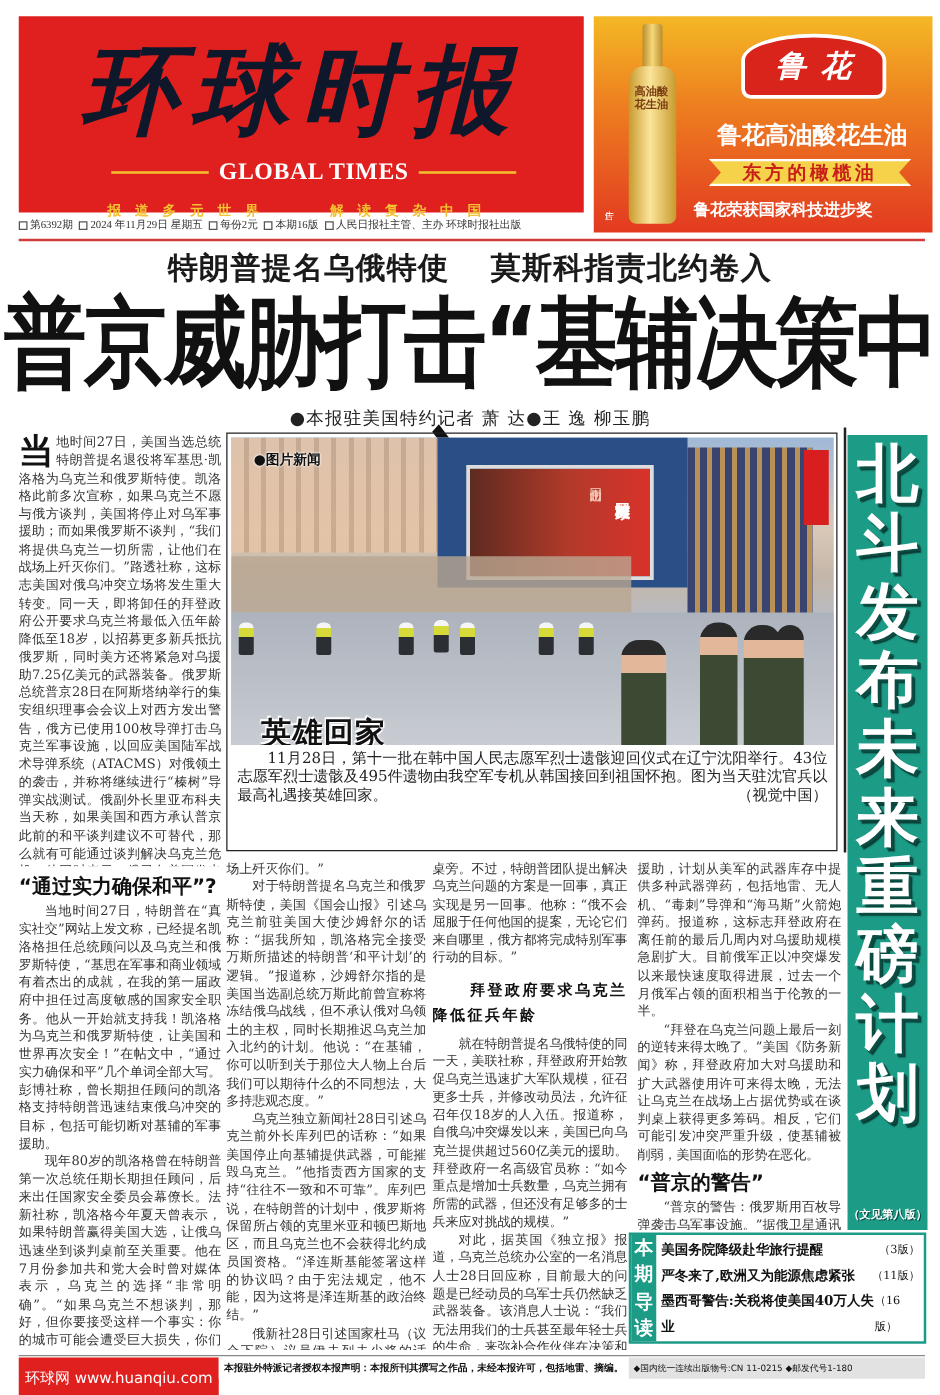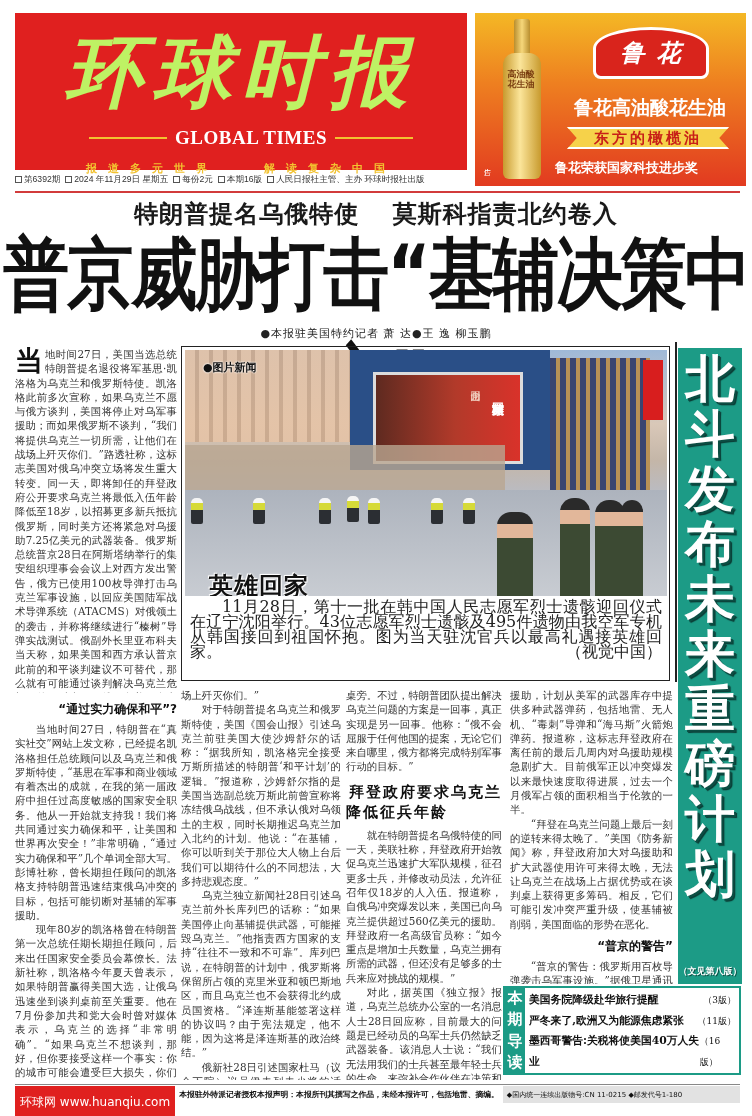--- a/index.html
+++ b/index.html
@@ -1,75 +1,75 @@
 <!DOCTYPE html>
 <html><head>
 <meta charset="utf-8">
 <style>
   * { box-sizing: border-box; margin: 0; padding: 0; }
   html, body { width: 752px; height: 1116px; background: #ffffff; overflow: hidden; }
   body { position: relative; font-family: "DejaVu Serif", "Liberation Serif", serif; color: #222; }
 
   
   .masthead { position: absolute; left: 15px; top: 13px; width: 452px; height: 157px; background: #e0201f; }
-  .mast-title { position: absolute; left: 0; right: 0; top: 8px; text-align: center; font-family: "DejaVu Serif", serif; font-size: 78px; font-weight: bold; color: #bef264; letter-spacing: 10px; font-style: italic; }
+  .mast-title { position: absolute; left: 0; right: 0; top: 8px; text-align: center; font-family: "DejaVu Serif", serif; font-size: 78px; font-weight: bold; color: #0f172a; letter-spacing: 10px; font-style: italic; }
   .mast-en-wrap { position: absolute; left: 0; right: 0; top: 115px; height: 20px; display: flex; align-items: center; justify-content: center; gap: 8px; padding-left: 20px; }
   .mast-line { width: 78px; height: 2px; background: #f2c230; }
   .mast-en { font-family: "Liberation Serif", serif; font-weight: bold; font-size: 19px; color: #fff; letter-spacing: 0.5px; }
   .mast-slogan { position: absolute; top: 148px; left: 0; right: 0; display: flex; justify-content: center; gap: 46px; }
   .mast-slogan span { font-family: "DejaVu Sans", sans-serif; font-weight: bold; font-size: 11px; color: #f2c230; letter-spacing: 11px; }
 
-  .info-bar { position: absolute; left: 15px; top: 172px; width: 455px; height: 16px; font-family: Liberation Sans, sans-serif; font-size: 8.6px; color: #333; white-space: nowrap; display: flex; gap: 5px; align-items: center; }
+  .info-bar { position: absolute; left: 15px; top: 172px; width: 455px; height: 16px; font-family: Liberation Serif, serif; font-size: 8.6px; color: #333; white-space: nowrap; display: flex; gap: 5px; align-items: center; }
   .info-bar .box { display: inline-block; width: 7px; height: 7px; border: 1px solid #555; margin-right: 2px; vertical-align: middle; }
 
   
   .ad { position: absolute; left: 475px; top: 13px; width: 271px; height: 173px; background: linear-gradient(180deg, #f4b825 0%, #ee8020 40%, #e23a20 100%); overflow: hidden; }
   .ad-bottle { position: absolute; left: 26px; top: 6px; width: 42px; height: 160px; }
   .ad-bottle .neck { position: absolute; left: 13px; top: 0; width: 16px; height: 38px; background: linear-gradient(90deg,#b98e2e,#f6d77a,#b98e2e); border-radius: 3px; }
   .ad-bottle .body { position: absolute; left: 2px; top: 34px; width: 38px; height: 126px; background: linear-gradient(90deg,#c89a2e,#fbe59a 45%,#c89a2e); border-radius: 12px 12px 6px 6px; }
   .ad-bottle .label { position: absolute; left: 5px; top: 50px; width: 30px; font-size: 9px; line-height: 10px; color: #7a3d10; text-align: center; font-weight: bold; font-family: "DejaVu Sans", sans-serif; }
   .ad-tag { position: absolute; left: 7px; top: 150px; font-size: 7px; color: #fff; font-family: "DejaVu Sans", sans-serif; writing-mode: vertical-rl; }
   .ad-logo { position: absolute; left: 118px; top: 14px; width: 116px; height: 52px; background: #d9241c; border-radius: 60px 60px 8px 8px / 22px 22px 8px 8px; border: 3px solid #fff; display: flex; align-items: center; justify-content: center; font-size: 24px; color: #fff; font-style: italic; font-weight: bold; letter-spacing: 12px; padding-left: 11px; }
   .ad-main { position: absolute; left: 80px; top: 82px; width: 190px; text-align: center; font-family: "DejaVu Sans", sans-serif; font-weight: bold; font-size: 19px; color: #fff; letter-spacing: 0; }
   .ad-ribbon { position: absolute; left: 92px; top: 114px; width: 162px; height: 22px; background: #f6d24a; border-top: 2px solid #fff; border-bottom: 2px solid #fff; display: flex; align-items: center; justify-content: center; font-family: "DejaVu Sans", sans-serif; font-weight: bold; font-size: 15px; color: #c82018; letter-spacing: 3px; clip-path: polygon(0 0,100% 0,94% 50%,100% 100%,0 100%,6% 50%); }
   .ad-award { position: absolute; left: 80px; top: 146px; width: 190px; text-align: left; font-family: "DejaVu Sans", sans-serif; font-weight: bold; font-size: 13px; color: #fff; }
 
   .red-rule { position: absolute; left: 15px; top: 191px; width: 725px; height: 2px; background: #d23b3b; }
 
   
   .subhead { position: absolute; left: 0; right: 0; top: 198px; text-align: center; font-family: "DejaVu Serif", serif; font-weight: bold; font-size: 24px; letter-spacing: 1px; color: #1a1a1a; word-spacing: 24px; }
   .headline { position: absolute; left: 0; right: 0; top: 222px; text-align: center; font-family: "DejaVu Sans", sans-serif; font-weight: bold; font-size: 66px; letter-spacing: -2px; color: #111; transform: scaleY(1.18); transform-origin: top; }
-  .byline { position: absolute; left: 0; right: 0; top: 326px; text-align: center; font-family: "DejaVu Serif", serif; font-size: 11px; color: #222; letter-spacing: 1px; }
+  .byline { position: absolute; left: 0; right: 0; top: 326px; text-align: center; font-family: "DejaVu Serif", serif; font-size: 14px; color: #222; letter-spacing: 1px; }
 
   
   .col { position: absolute; font-family: "DejaVu Serif", serif; font-size: 10.4px; line-height: 14.3px; color: #333; text-align: justify; overflow: hidden; }
   .col p { text-indent: 2em; }
   .col p.noindent { text-indent: 0; }
   .dropcap { float: left; font-family: "DejaVu Sans", sans-serif; font-weight: bold; font-size: 28px; line-height: 28px; color: #111; margin: 0 2px 0 0; }
-  .col h3 { font-family: "DejaVu Sans", sans-serif; font-size: 12px; font-weight: bold; color: #111; text-align: right; margin: 7px 0 5px; line-height: 16px; }
-  .col h3.big { font-size: 15px; letter-spacing: 2px; text-align: left; line-height: 20px; margin: 8px 0 6px; }
+  .col h3 { font-family: "DejaVu Sans", sans-serif; font-size: 16px; font-weight: bold; color: #111; text-align: left; margin: 7px 0 5px; line-height: 16px; }
+  .col h3.big { font-size: 12px; letter-spacing: 2px; text-align: left; line-height: 20px; margin: 8px 0 6px; }
   .col h3.big .l1 { display: block; text-align: right; }
 
   
   .photo-frame { position: absolute; left: 181px; top: 346px; width: 489px; height: 335px; border: 1.5px solid #222; }
   .photo { position: absolute; left: 3px; top: 3px; width: 482px; height: 246px; overflow: hidden; background: linear-gradient(180deg,#9fb9d8 0%,#d9c8b8 30%,#c4b6a8 45%,#b8bcc6 60%,#a4aab4 100%); }
   .ph-building1 { position: absolute; left: 0; top: 0; width: 165px; height: 92px; background: repeating-linear-gradient(90deg,#e5c3a6 0 10px,#caa88c 10px 14px); opacity: .9; }
   .ph-building2 { position: absolute; left: 165px; top: 0; width: 200px; height: 120px; background: #2a4f87; }
   .ph-building3 { position: absolute; left: 365px; top: 8px; width: 100px; height: 140px; background: repeating-linear-gradient(90deg,#3a4470 0 6px,#b99056 6px 10px); }
   .ph-billboard { position: absolute; left: 188px; top: 22px; width: 150px; height: 92px; background: linear-gradient(90deg,#5e2a20 0%,#b23a2a 55%,#d9322a 100%); border: 3px solid #dcdcdc; }
   .ph-billboard .bb-text { position: absolute; right: 14px; top: 18px; writing-mode: vertical-rl; color: #fff; font-family: "DejaVu Sans", sans-serif; font-size: 12px; font-weight: bold; }
   .ph-billboard .bb-text2 { position: absolute; right: 38px; top: 8px; writing-mode: vertical-rl; color: #f0d0c0; font-family: "DejaVu Sans", sans-serif; font-size: 10px; }
   .ph-flag { position: absolute; left: 458px; top: 10px; width: 20px; height: 60px; background: #d81e1e; }
   .ph-trees { position: absolute; left: 0; top: 95px; width: 320px; height: 45px; background: #b9a691; opacity: .8; }
   .ph-road { position: absolute; left: 0; top: 140px; width: 482px; height: 106px; background: linear-gradient(180deg,#adb3bd,#c8ccd2); }
   .ph-rider { position: absolute; width: 12px; height: 26px; background: linear-gradient(180deg,#f5f5f5 0 18%,#d6da38 18% 45%,#2b2e33 45%); border-radius: 5px 5px 2px 2px; }
   .ph-soldier { position: absolute; width: 30px; height: 120px; background: linear-gradient(180deg,#2a2a2a 0 10%,#e2b79a 10% 22%,#3c4a33 22%); border-radius: 14px 14px 0 0; }
   .photo-tag { position: absolute; left: 18px; top: 10px; font-family: "DejaVu Sans", sans-serif; font-size: 11px; font-weight: bold; color: #111; text-shadow: 0 0 2px #fff, 0 0 2px #fff; }
   .photo-title { position: absolute; left: 24px; top: 220px; font-family: "DejaVu Sans", sans-serif; font-size: 24px; font-weight: bold; color: #111; text-shadow: 0 0 3px #fff, 1px 1px 0 #fff, -1px -1px 0 #fff; letter-spacing: 1px; }
-  .caption { position: absolute; left: 8px; top: 252px; width: 472px; font-family: "DejaVu Serif", serif; font-size: 16px; line-height: 15px; color: #222; text-indent: 2em; text-align: justify; }
+  .caption { position: absolute; left: 8px; top: 252px; width: 472px; font-family: "DejaVu Serif", serif; font-size: 12px; line-height: 15px; color: #222; text-indent: 2em; text-align: justify; }
   .caption .credit { float: right; text-indent: 0; }
 
   
   .vstrip-border { position: absolute; left: 675px; top: 342px; width: 2px; height: 340px; background: #222; }
   .vstrip { position: absolute; left: 678px; top: 348px; width: 64px; height: 636px; background: #1c9b86; display: flex; flex-direction: column; align-items: center; padding-top: 4px; }
   .vstrip .ch { font-family: "DejaVu Sans", sans-serif; font-weight: bold; font-size: 50px; line-height: 55px; color: #fff; text-shadow: 2px 2px 0 #0c4d43, 3px 3px 1px #0a3a33; }
   .vstrip .ref { position: absolute; bottom: 6px; left: 0; right: 0; text-align: center; font-family: "DejaVu Sans", sans-serif; font-size: 9px; font-weight: bold; color: #fff; text-shadow: 1px 1px 0 #0c4d43; }
 
   
   .index-box { position: absolute; left: 503px; top: 986px; width: 238px; height: 89px; border: 2px solid #1c9b86; background: #fff; }
@@ -172,21 +172,21 @@
   <div class="ch">来</div>
   <div class="ch">重</div>
   <div class="ch">磅</div>
   <div class="ch">计</div>
   <div class="ch">划</div>
   <div class="ref">（文见第八版）</div>
 </div>
 
 <div class="col" style="left:15px; top:694px; width:162px; height:386px;">
   <h3>“通过实力确保和平”?</h3>
-  <p>当地时间27日，特朗普在“真实社交”网站上发文称，已经提名凯洛格担任总统顾问以及乌克兰和俄罗斯特使，“基思在军事和商业领域有着杰出的成就，在我的第一届政府中担任过高度敏感的国家安全职务。他从一开始就支持我！我们将共同通过实力确保和平，让美国和世界再次安全！”非常明确，“通过实力确保和平”几个单词全部大写。彭博社称，曾长期担任顾问的凯洛格支持特朗普迅速结束俄乌冲突的目标，包括可能切断对基辅的军事援助。</p>
+  <p>当地时间27日，特朗普在“真实社交”网站上发文称，已经提名凯洛格担任总统顾问以及乌克兰和俄罗斯特使，“基思在军事和商业领域有着杰出的成就，在我的第一届政府中担任过高度敏感的国家安全职务。他从一开始就支持我！凯洛格为乌克兰和俄罗斯特使，让美国和世界再次安全！”在帖文中，“通过实力确保和平”几个单词全部大写。彭博社称，曾长期担任顾问的凯洛格支持特朗普迅速结束俄乌冲突的目标，包括可能切断对基辅的军事援助。</p>
   <p>现年80岁的凯洛格曾在特朗普第一次总统任期长期担任顾问，后来出任国家安全委员会幕僚长。法新社称，凯洛格今年夏天曾表示，如果特朗普赢得美国大选，让俄乌迅速坐到谈判桌前至关重要。他在7月份参加共和党大会时曾对媒体表示，乌克兰的选择“非常明确”。“如果乌克兰不想谈判，那好，但你要接受这样一个事实：你的城市可能会遭受巨大损失，你们的孩子也会被杀，死亡人数将不是13万，而是23万至25万。”凯洛格也警告俄罗斯必须参与谈判，否则“我们将提供乌克兰一切所需，让他们在战</p>
 </div>
 
 <div class="col" style="left:181px; top:688px; width:160px; height:392px;">
   <p class="noindent">场上歼灭你们。”</p>
   <p>对于特朗普提名乌克兰和俄罗斯特使，美国《国会山报》引述乌克兰前驻美国大使沙姆舒尔的话称：“据我所知，凯洛格完全接受万斯所描述的特朗普‘和平计划’的逻辑。”报道称，沙姆舒尔指的是美国当选副总统万斯此前曾宣称将冻结俄乌战线，但不承认俄对乌领土的主权，同时长期推迟乌克兰加入北约的计划。他说：“在基辅，你可以听到关于那位大人物上台后我们可以期待什么的不同想法，大多持悲观态度。”</p>
   <p>乌克兰独立新闻社28日引述乌克兰前外长库列巴的话称：“如果美国停止向基辅提供武器，可能摧毁乌克兰。”他指责西方国家的支持“往往不一致和不可靠”。库列巴说，在特朗普的计划中，俄罗斯将保留所占领的克里米亚和顿巴斯地区，而且乌克兰也不会获得北约成员国资格。“泽连斯基能签署这样的协议吗？由于宪法规定，他不能，因为这将是泽连斯基的政治终结。”</p>
   <p>俄新社28日引述国家杜马（议会下院）议员伊夫列夫少将的话称，特朗普的这一任命表明，他看到俄罗斯在特别军事行动中的成功和在乌克兰战场上死亡的美国人数量增加，因此才要求基辅坐到谈判</p>
 </div>
 

